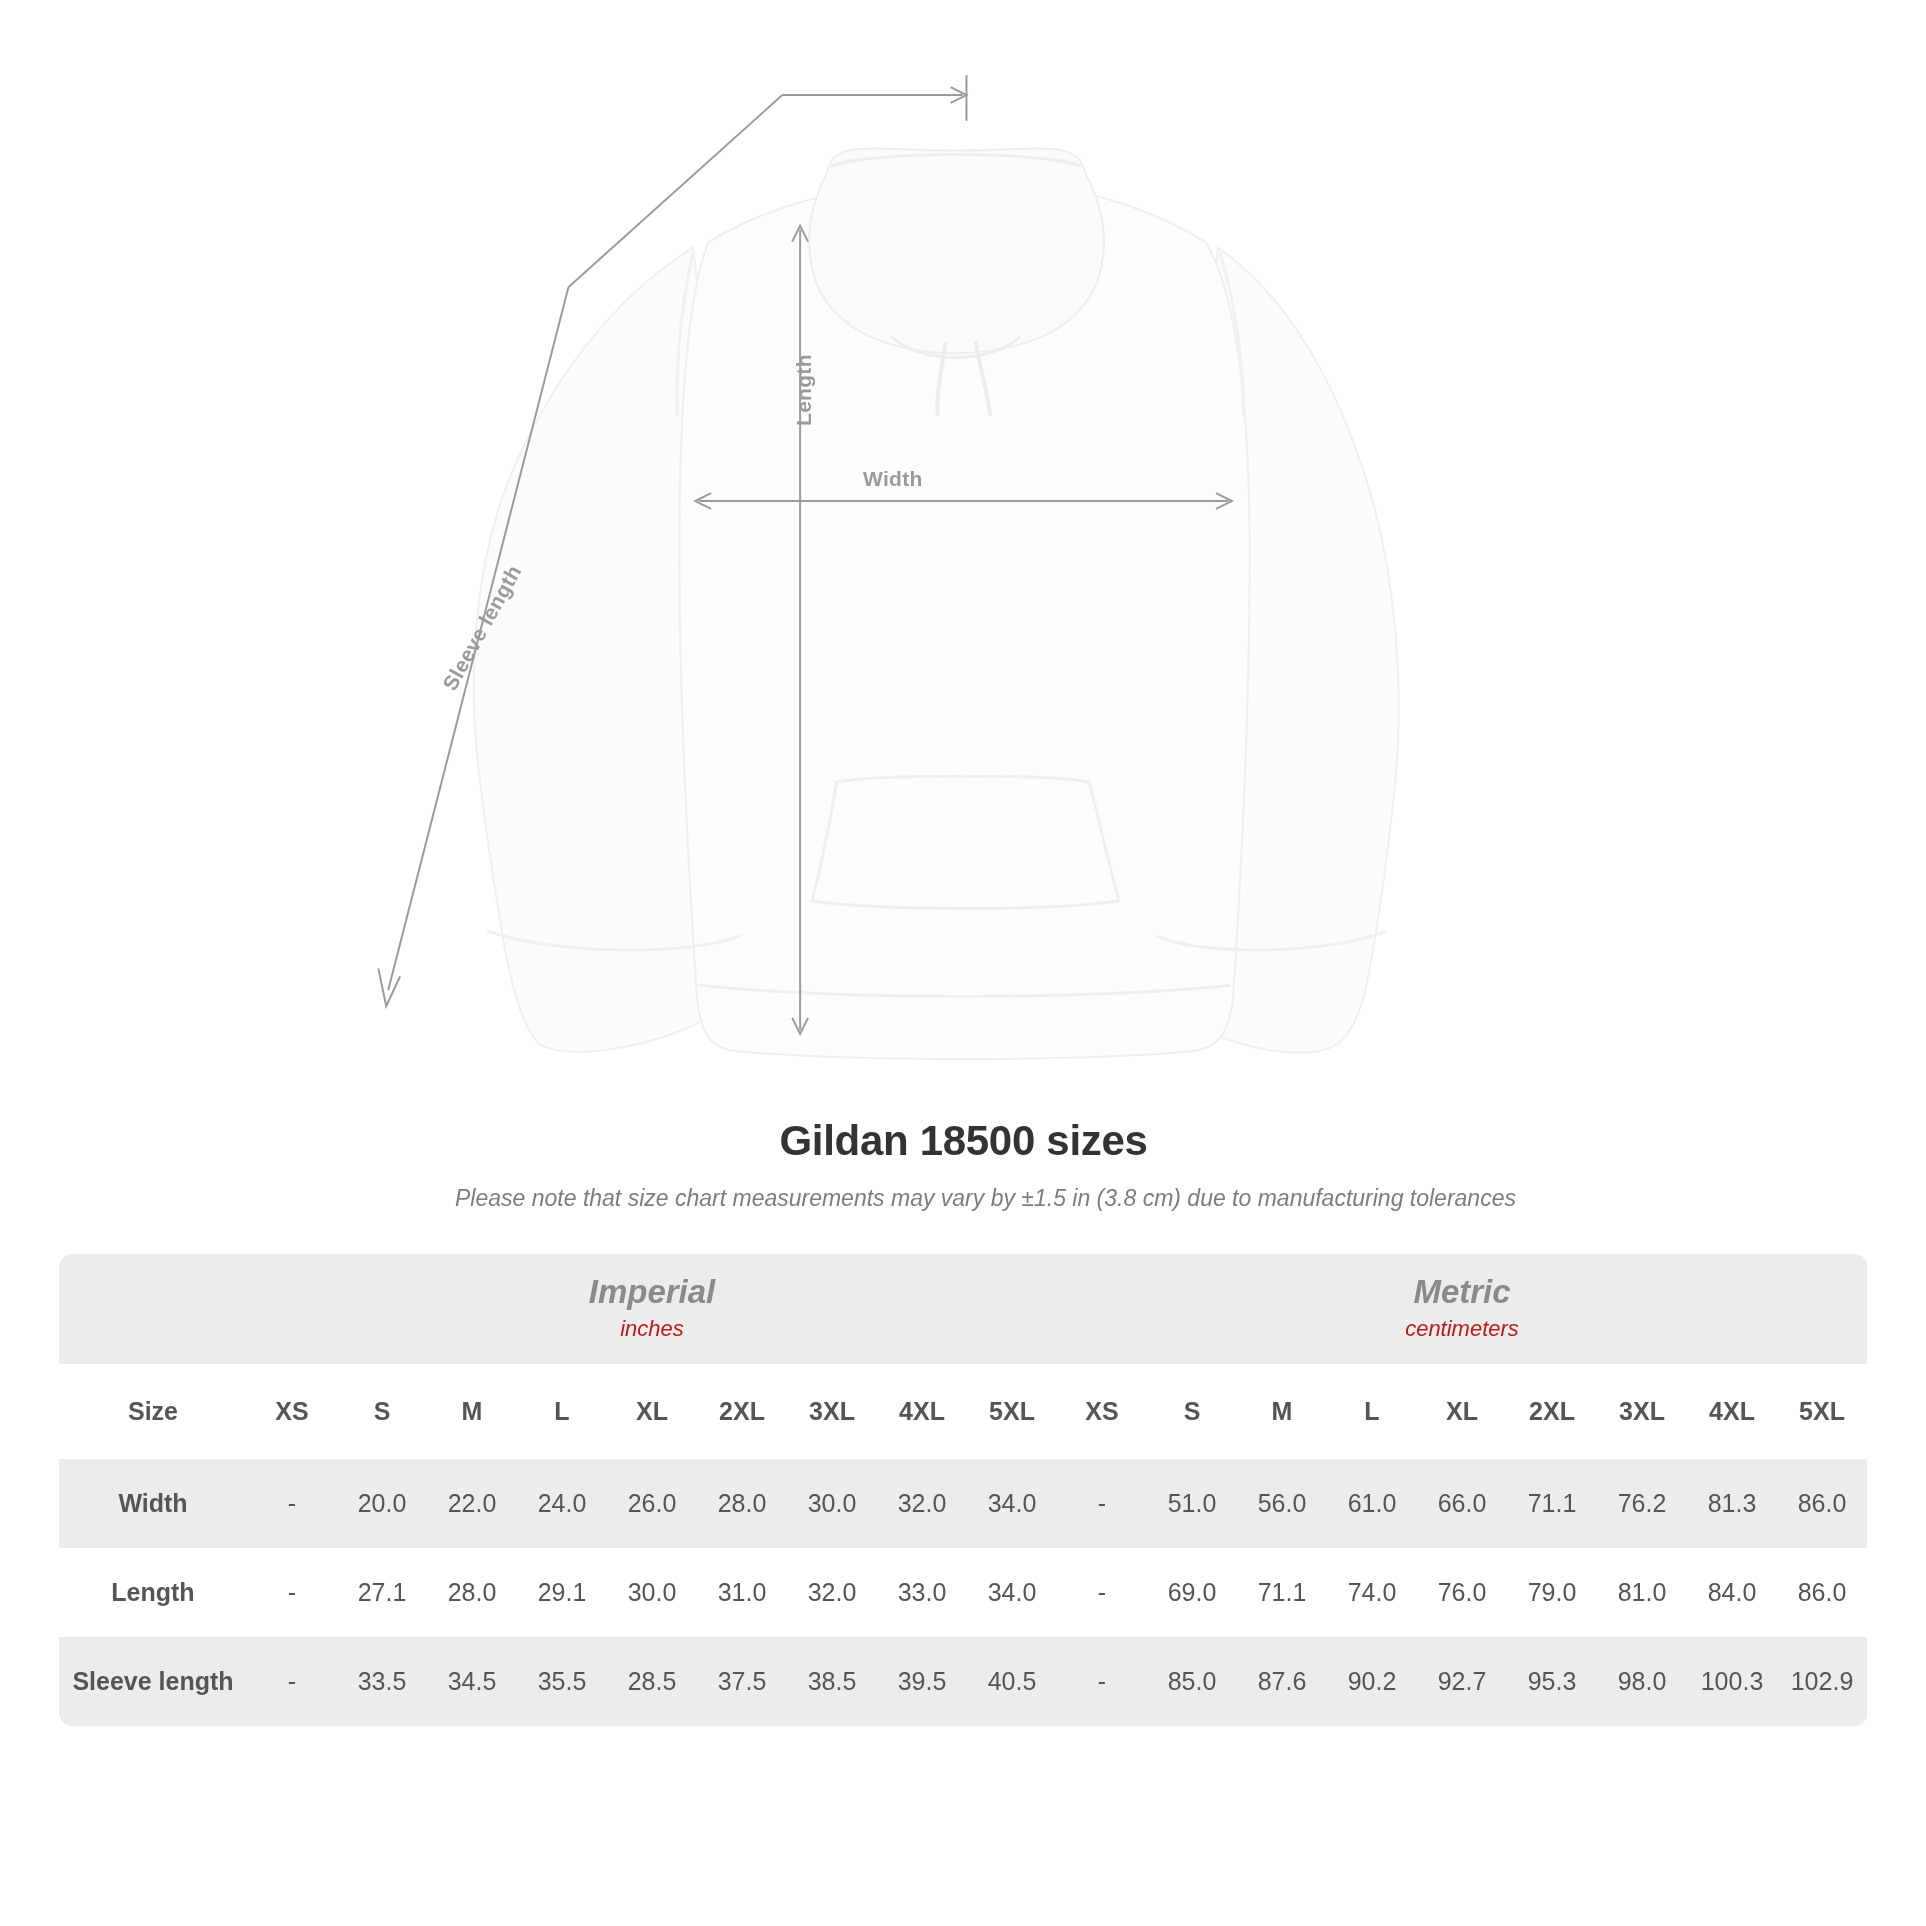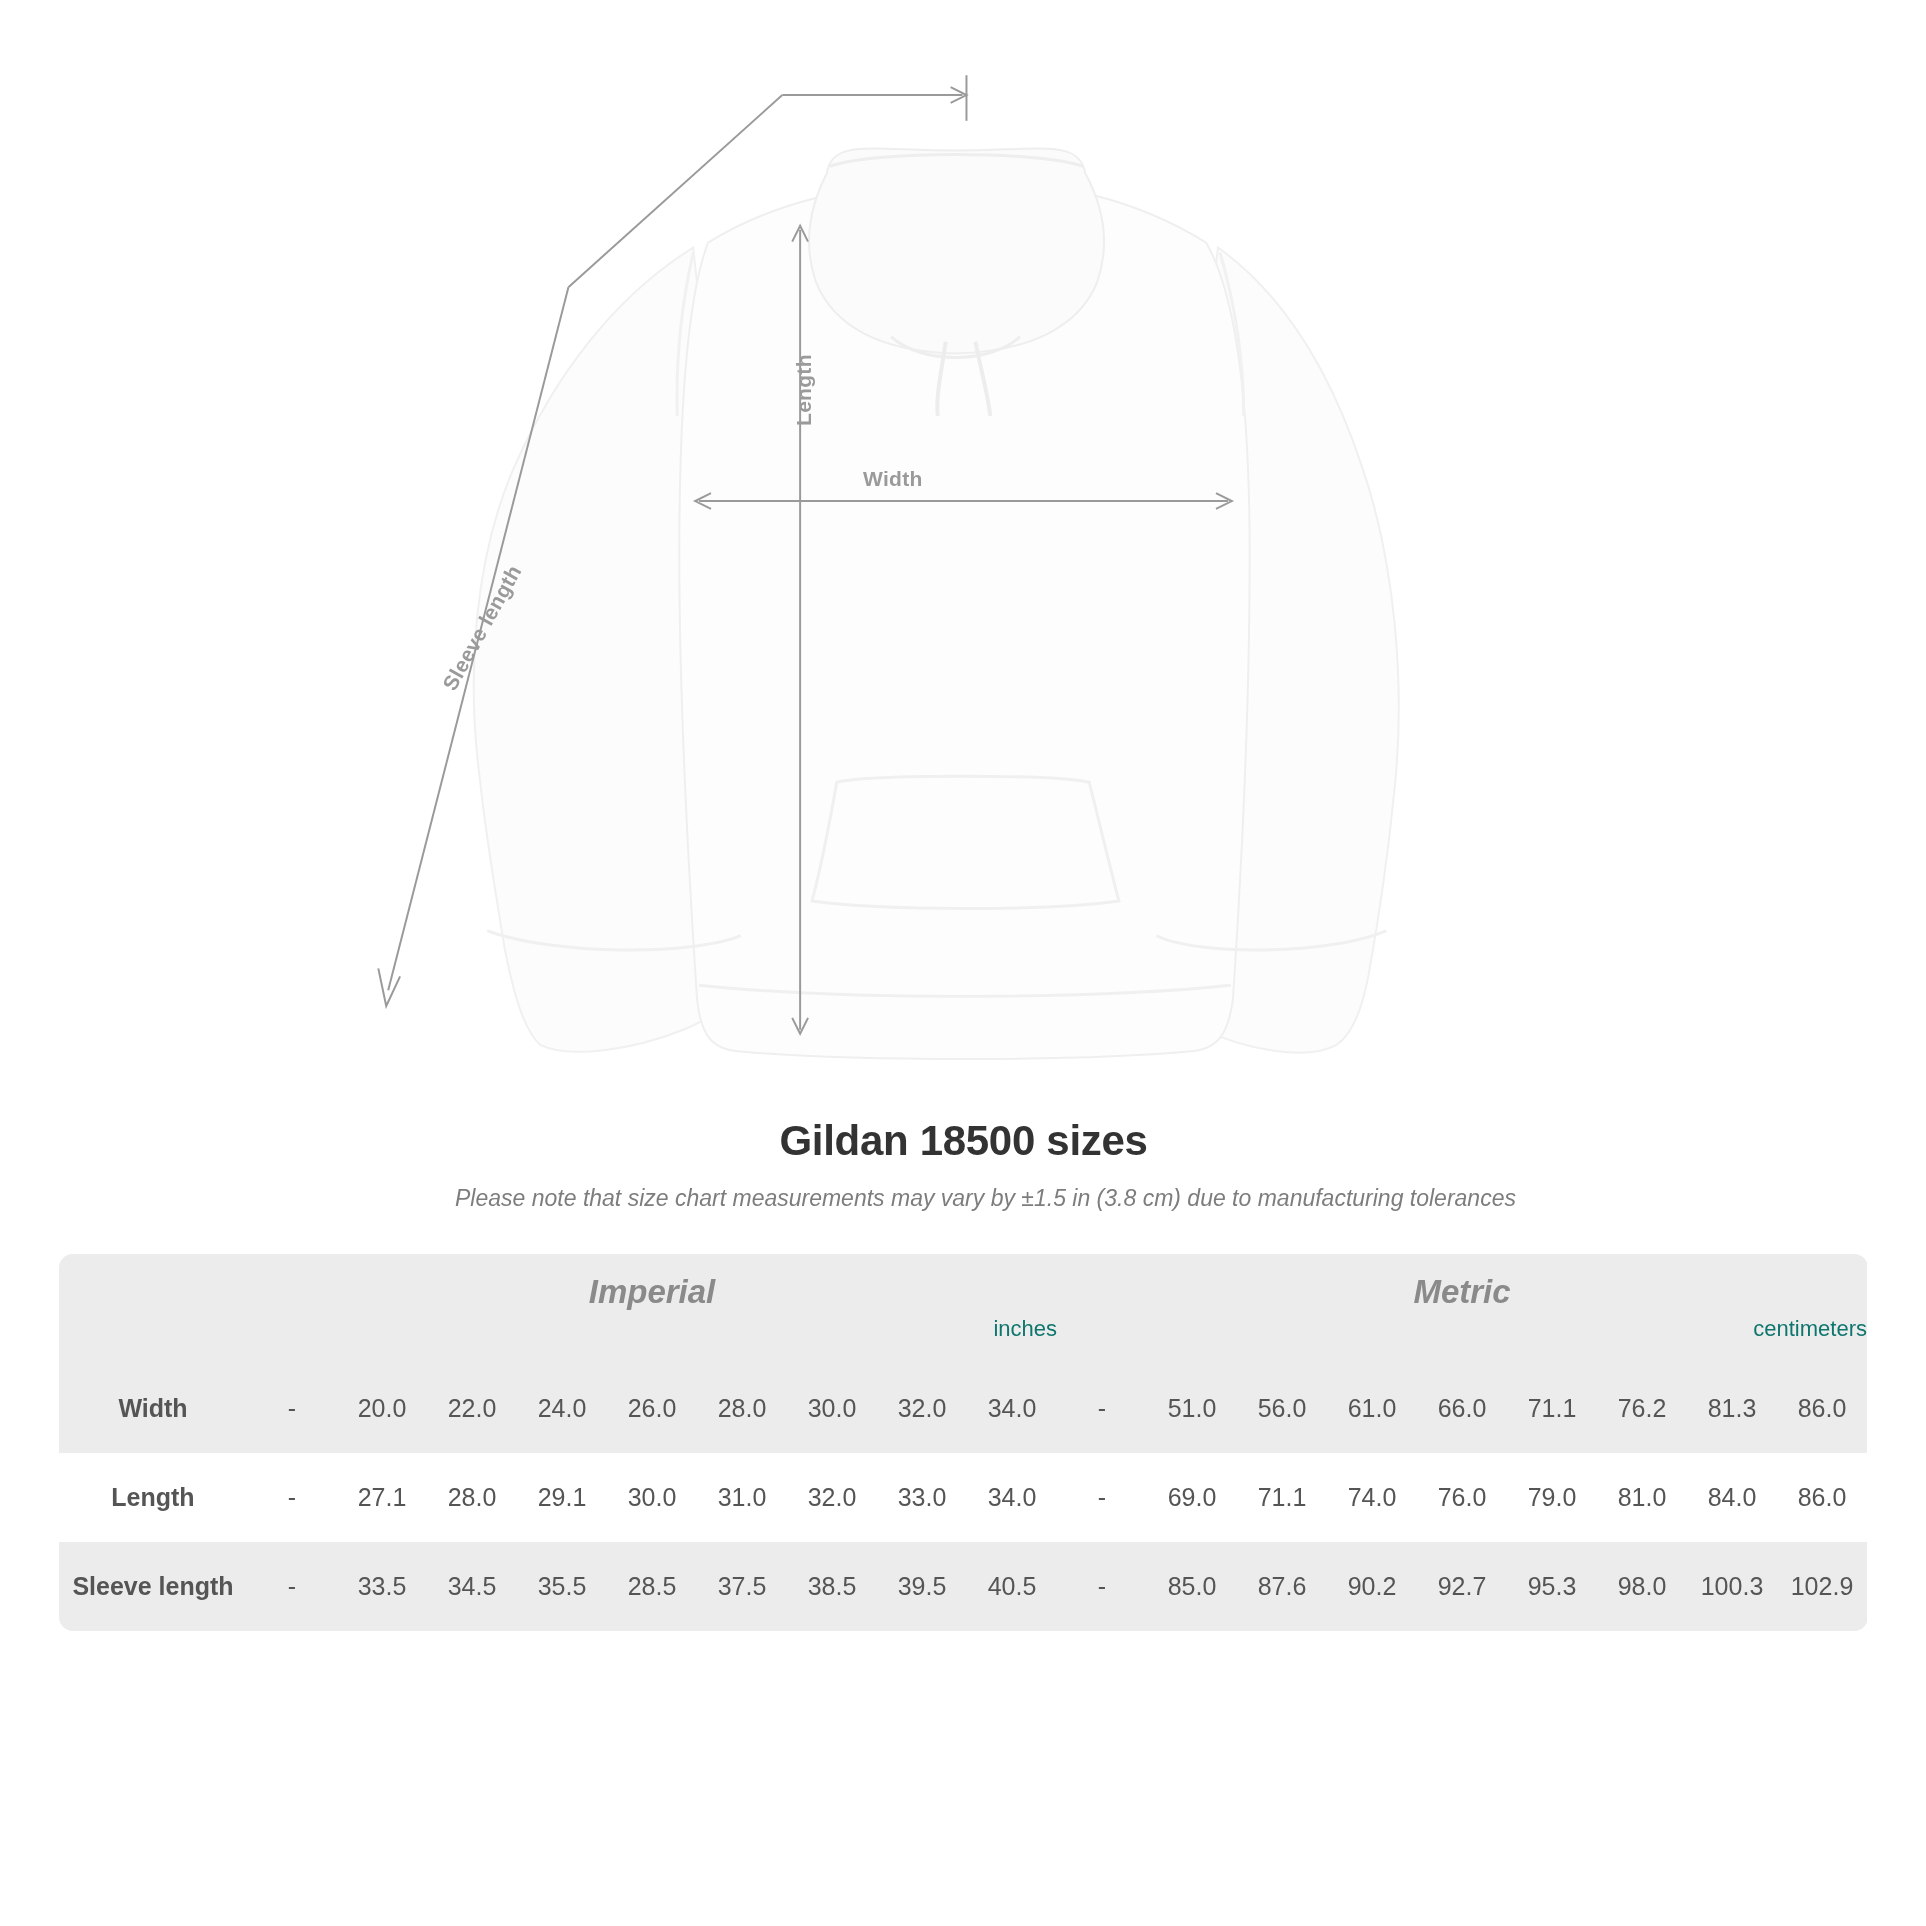--- a/index.html
+++ b/index.html
@@ -88,23 +88,23 @@
   }
   .unit-title {
     font-size: 33px;
     font-weight: bold;
     font-style: italic;
     color: #8a8a8a;
     line-height: 1.18;
   }
   .unit-sub {
     font-size: 22px;
-    color: #0f766e;
+    font-style: italic;
+    color: #b91c1c;
     line-height: 1.5;
-    text-align: right;
   }
   .size-header-row td {
     height: 95px;
     background: #ffffff;
     font-weight: bold;
     color: #555555;
     font-size: 26px;
   }
   .label-col {
     width: 188px;
@@ -214,20 +214,41 @@
           <td class="label-col"></td>
           <td colspan="9">
             <div class="unit-title">Imperial</div>
             <div class="unit-sub">inches</div>
           </td>
           <td colspan="9">
             <div class="unit-title">Metric</div>
             <div class="unit-sub">centimeters</div>
           </td>
         </tr>
+        <tr class="size-header-row">
+          <td class="label-col">Size</td>
+          <td>XS</td>
+          <td>S</td>
+          <td>M</td>
+          <td>L</td>
+          <td>XL</td>
+          <td>2XL</td>
+          <td>3XL</td>
+          <td>4XL</td>
+          <td>5XL</td>
+          <td>XS</td>
+          <td>S</td>
+          <td>M</td>
+          <td>L</td>
+          <td>XL</td>
+          <td>2XL</td>
+          <td>3XL</td>
+          <td>4XL</td>
+          <td>5XL</td>
+        </tr>
         <tr class="data-row row-shaded">
           <td class="label-col">Width</td>
           <td class="cell-v">-</td>
           <td class="cell-v">20.0</td>
           <td class="cell-v">22.0</td>
           <td class="cell-v">24.0</td>
           <td class="cell-v">26.0</td>
           <td class="cell-v">28.0</td>
           <td class="cell-v">30.0</td>
           <td class="cell-v">32.0</td>

